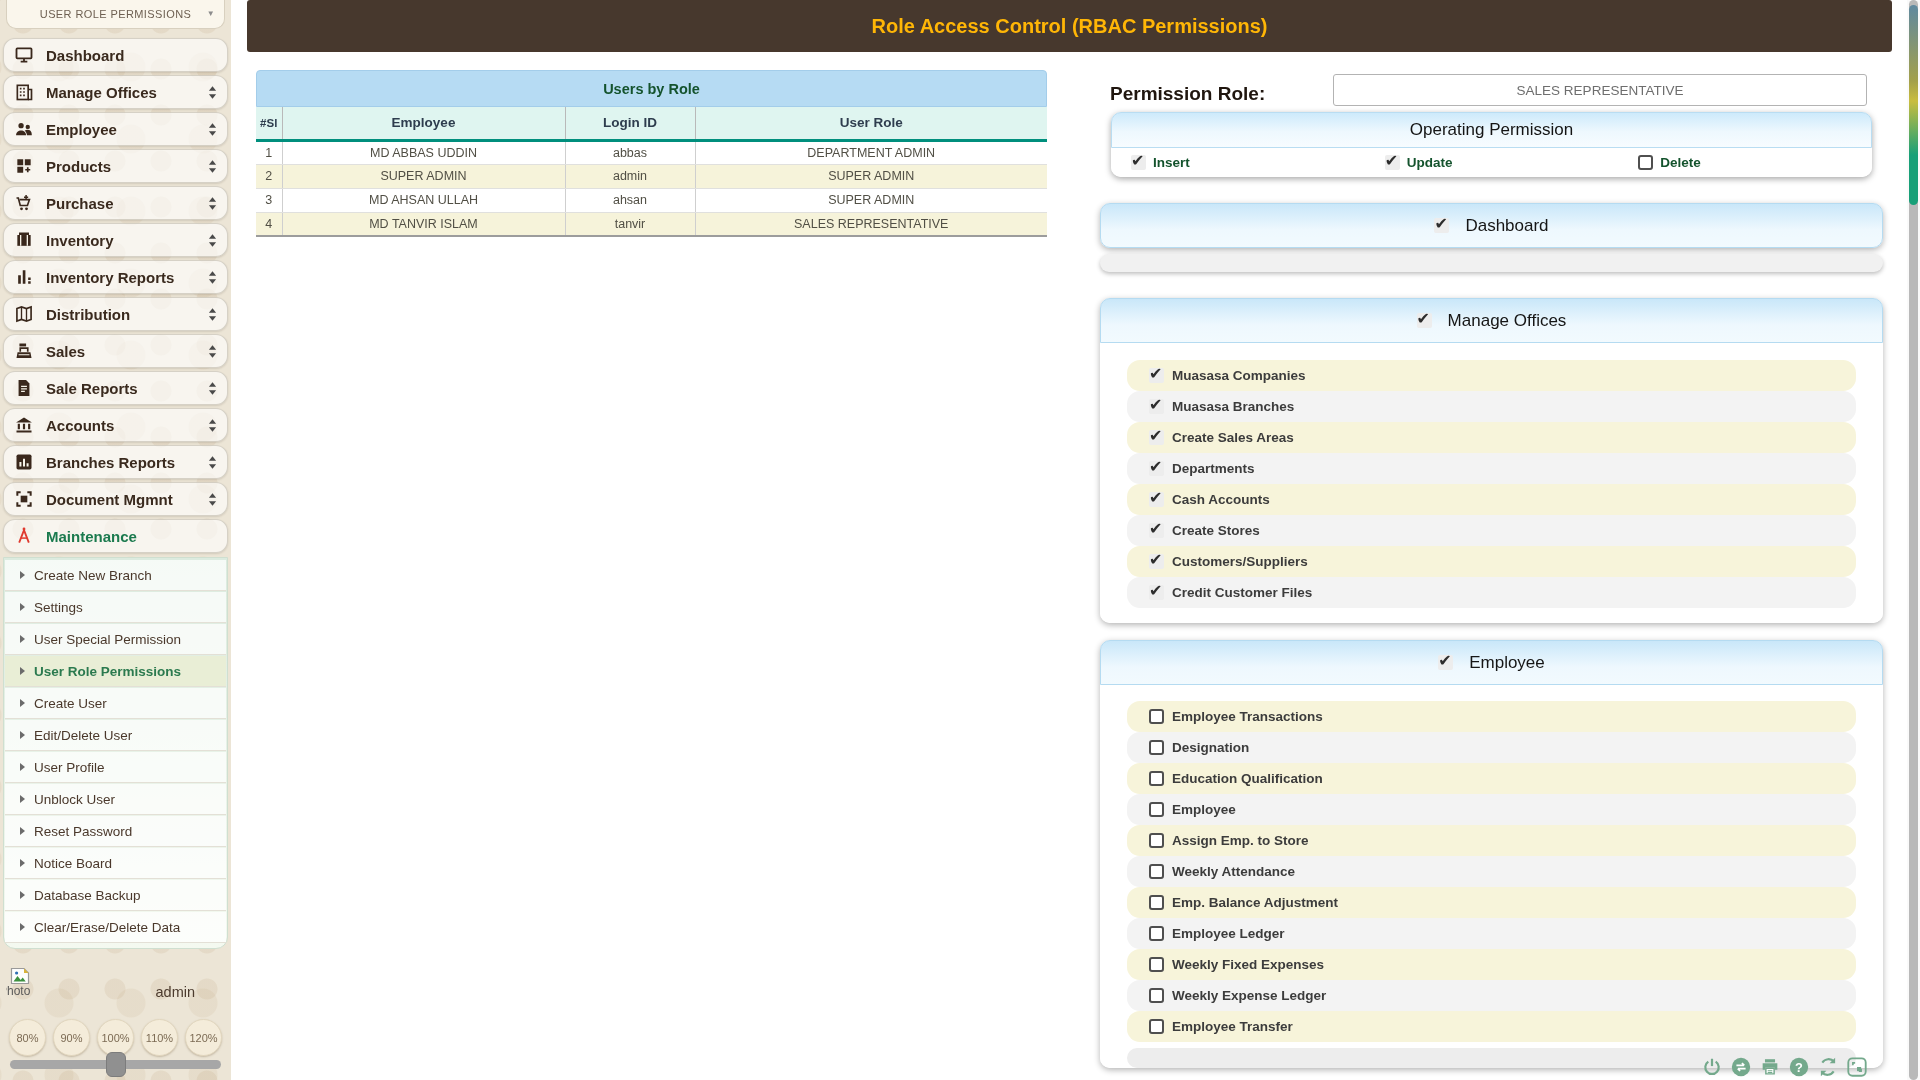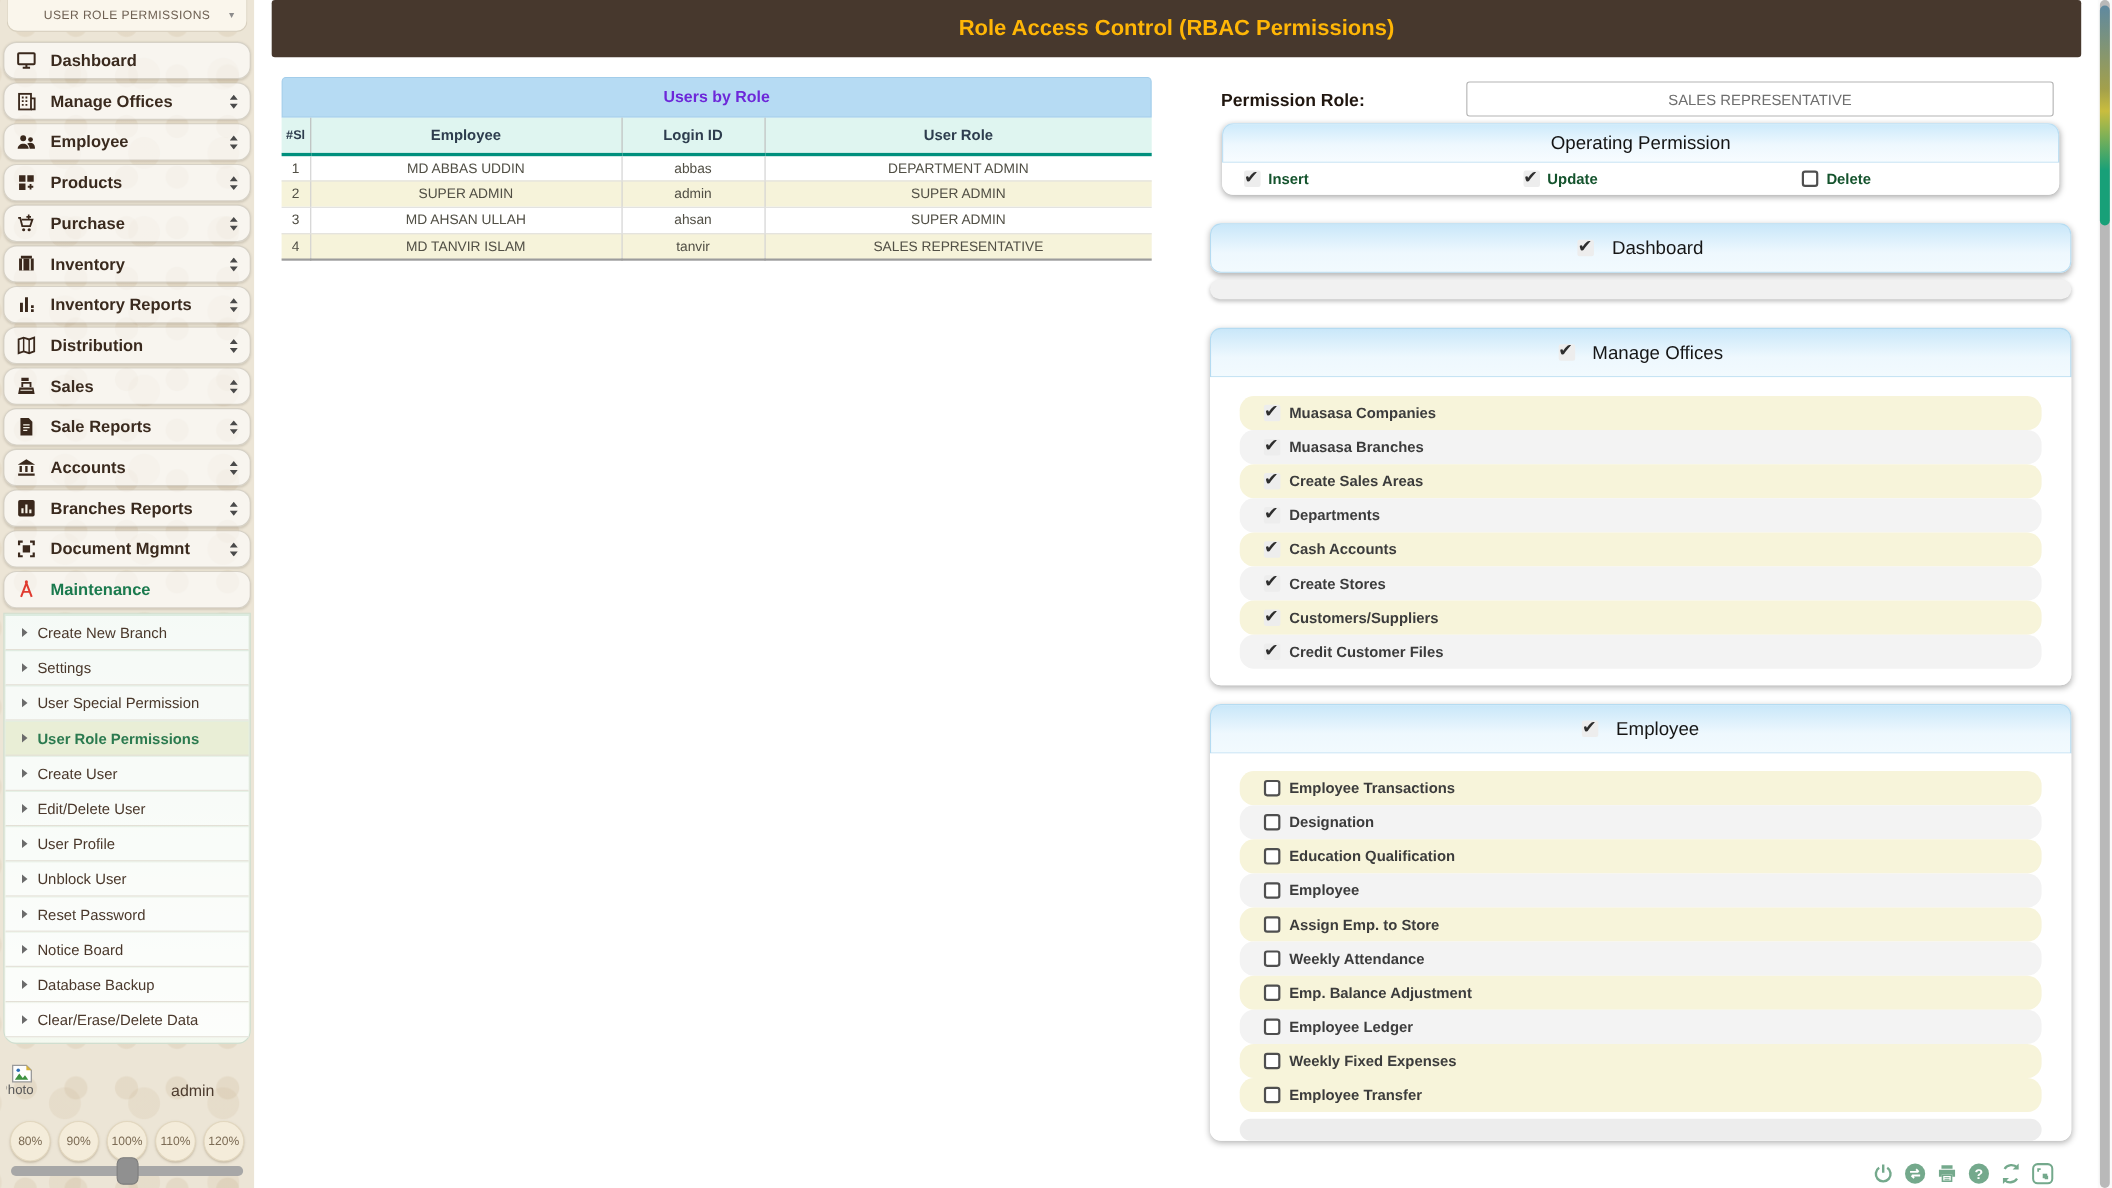--- a/index.html
+++ b/index.html
@@ -50,34 +50,34 @@
     border:1px solid #7c7c7c;cursor:pointer}
 
   
   .topbar{position:absolute;left:247px;top:0;width:1645px;height:52px;background:#47382d;border-radius:3px;
     display:flex;align-items:center;justify-content:center}
   .topbar .title{font-size:20px;font-weight:bold;color:#ffb606}
 
   
   .users-panel{position:absolute;left:256px;top:70px;width:791px}
   .band{height:37px;background:#b6dbf3;border:1px solid #a3cdea;border-radius:4px 4px 0 0;display:flex;
-    align-items:center;justify-content:center;font-size:14.5px;font-weight:bold;color:#6d28d9}
+    align-items:center;justify-content:center;font-size:14.5px;font-weight:bold;color:#14532d}
   table.users{width:100%;border-collapse:collapse;border-bottom:2px solid #9c9c9c}
   .users th{background:#dff5f0;font-size:13.5px;font-weight:bold;color:#2e3d4e;height:33px;
     border-bottom:3px solid #008f7d;border-right:1px solid #b9b9b9}
   .users th:first-child{font-size:11.5px}
   .users td{height:24px;font-size:12.5px;color:#514f45;text-align:center;border-right:1px solid #cfcfcf;
     border-bottom:1px solid #e0e0de;background:#fff}
   .users tr:nth-child(even) td{background:#f6f3da}
   .users th:last-child,.users td:last-child{border-right:none}
 
   
   .perm-panel{position:absolute;left:1096px;top:70px;width:791px}
   .role-row{position:relative;height:38px;margin-top:4px}
-  .role-label{position:absolute;left:14px;top:9px;font-size:16px;font-weight:bold;color:#20160f}
+  .role-label{position:absolute;left:14px;top:9px;font-size:19px;font-weight:bold;color:#20160f}
   .role-input{position:absolute;left:237px;top:0;width:534px;height:32px;border:1px solid #b3b3b3;
     border-radius:3px;text-align:center;font-size:13.5px;color:#6e6e6e;background:#fff;font-family:inherit}
   .op-card{margin:0 15px;border-radius:10px;box-shadow:0 2px 6px rgba(0,0,0,.35)}
   .op-head{height:36px;background:linear-gradient(180deg,#cdeafb,#eef8fe 55%,#f7fcff);border:1px solid #b9ddf2;
     border-radius:10px 10px 0 0;display:flex;align-items:center;justify-content:center;font-size:17px;color:#141414}
   .op-body{height:29px;background:#fff;border-radius:0 0 10px 10px;display:flex;align-items:center}
   .op-cell{flex:1;display:flex;align-items:center;padding-left:20px}
   .cbx{width:15px;height:15px;flex:none;position:relative;cursor:pointer}
   .cbx.checked{background:#ededed;border-radius:2px}
   .cbx.checked::after{content:"✔";position:absolute;left:0;top:-4px;font-size:16px;font-weight:bold;color:#2d2d2d}
@@ -517,20 +517,24 @@
               <span class="perm-lbl">Emp. Balance Adjustment</span>
             </div>
             <div class="perm-row gray">
               <span class="cbx un"></span>
               <span class="perm-lbl">Employee Ledger</span>
             </div>
             <div class="perm-row beige">
               <span class="cbx un"></span>
               <span class="perm-lbl">Weekly Fixed Expenses</span>
             </div>
+            <div class="perm-row gray">
+              <span class="cbx un"></span>
+              <span class="perm-lbl">Weekly Expense Ledger</span>
+            </div>
             <div class="perm-row beige">
               <span class="cbx un"></span>
               <span class="perm-lbl">Employee Transfer</span>
             </div>
             <div class="inner-strip"></div>
           </div>
         </section>
       </div>
   </div>
 

